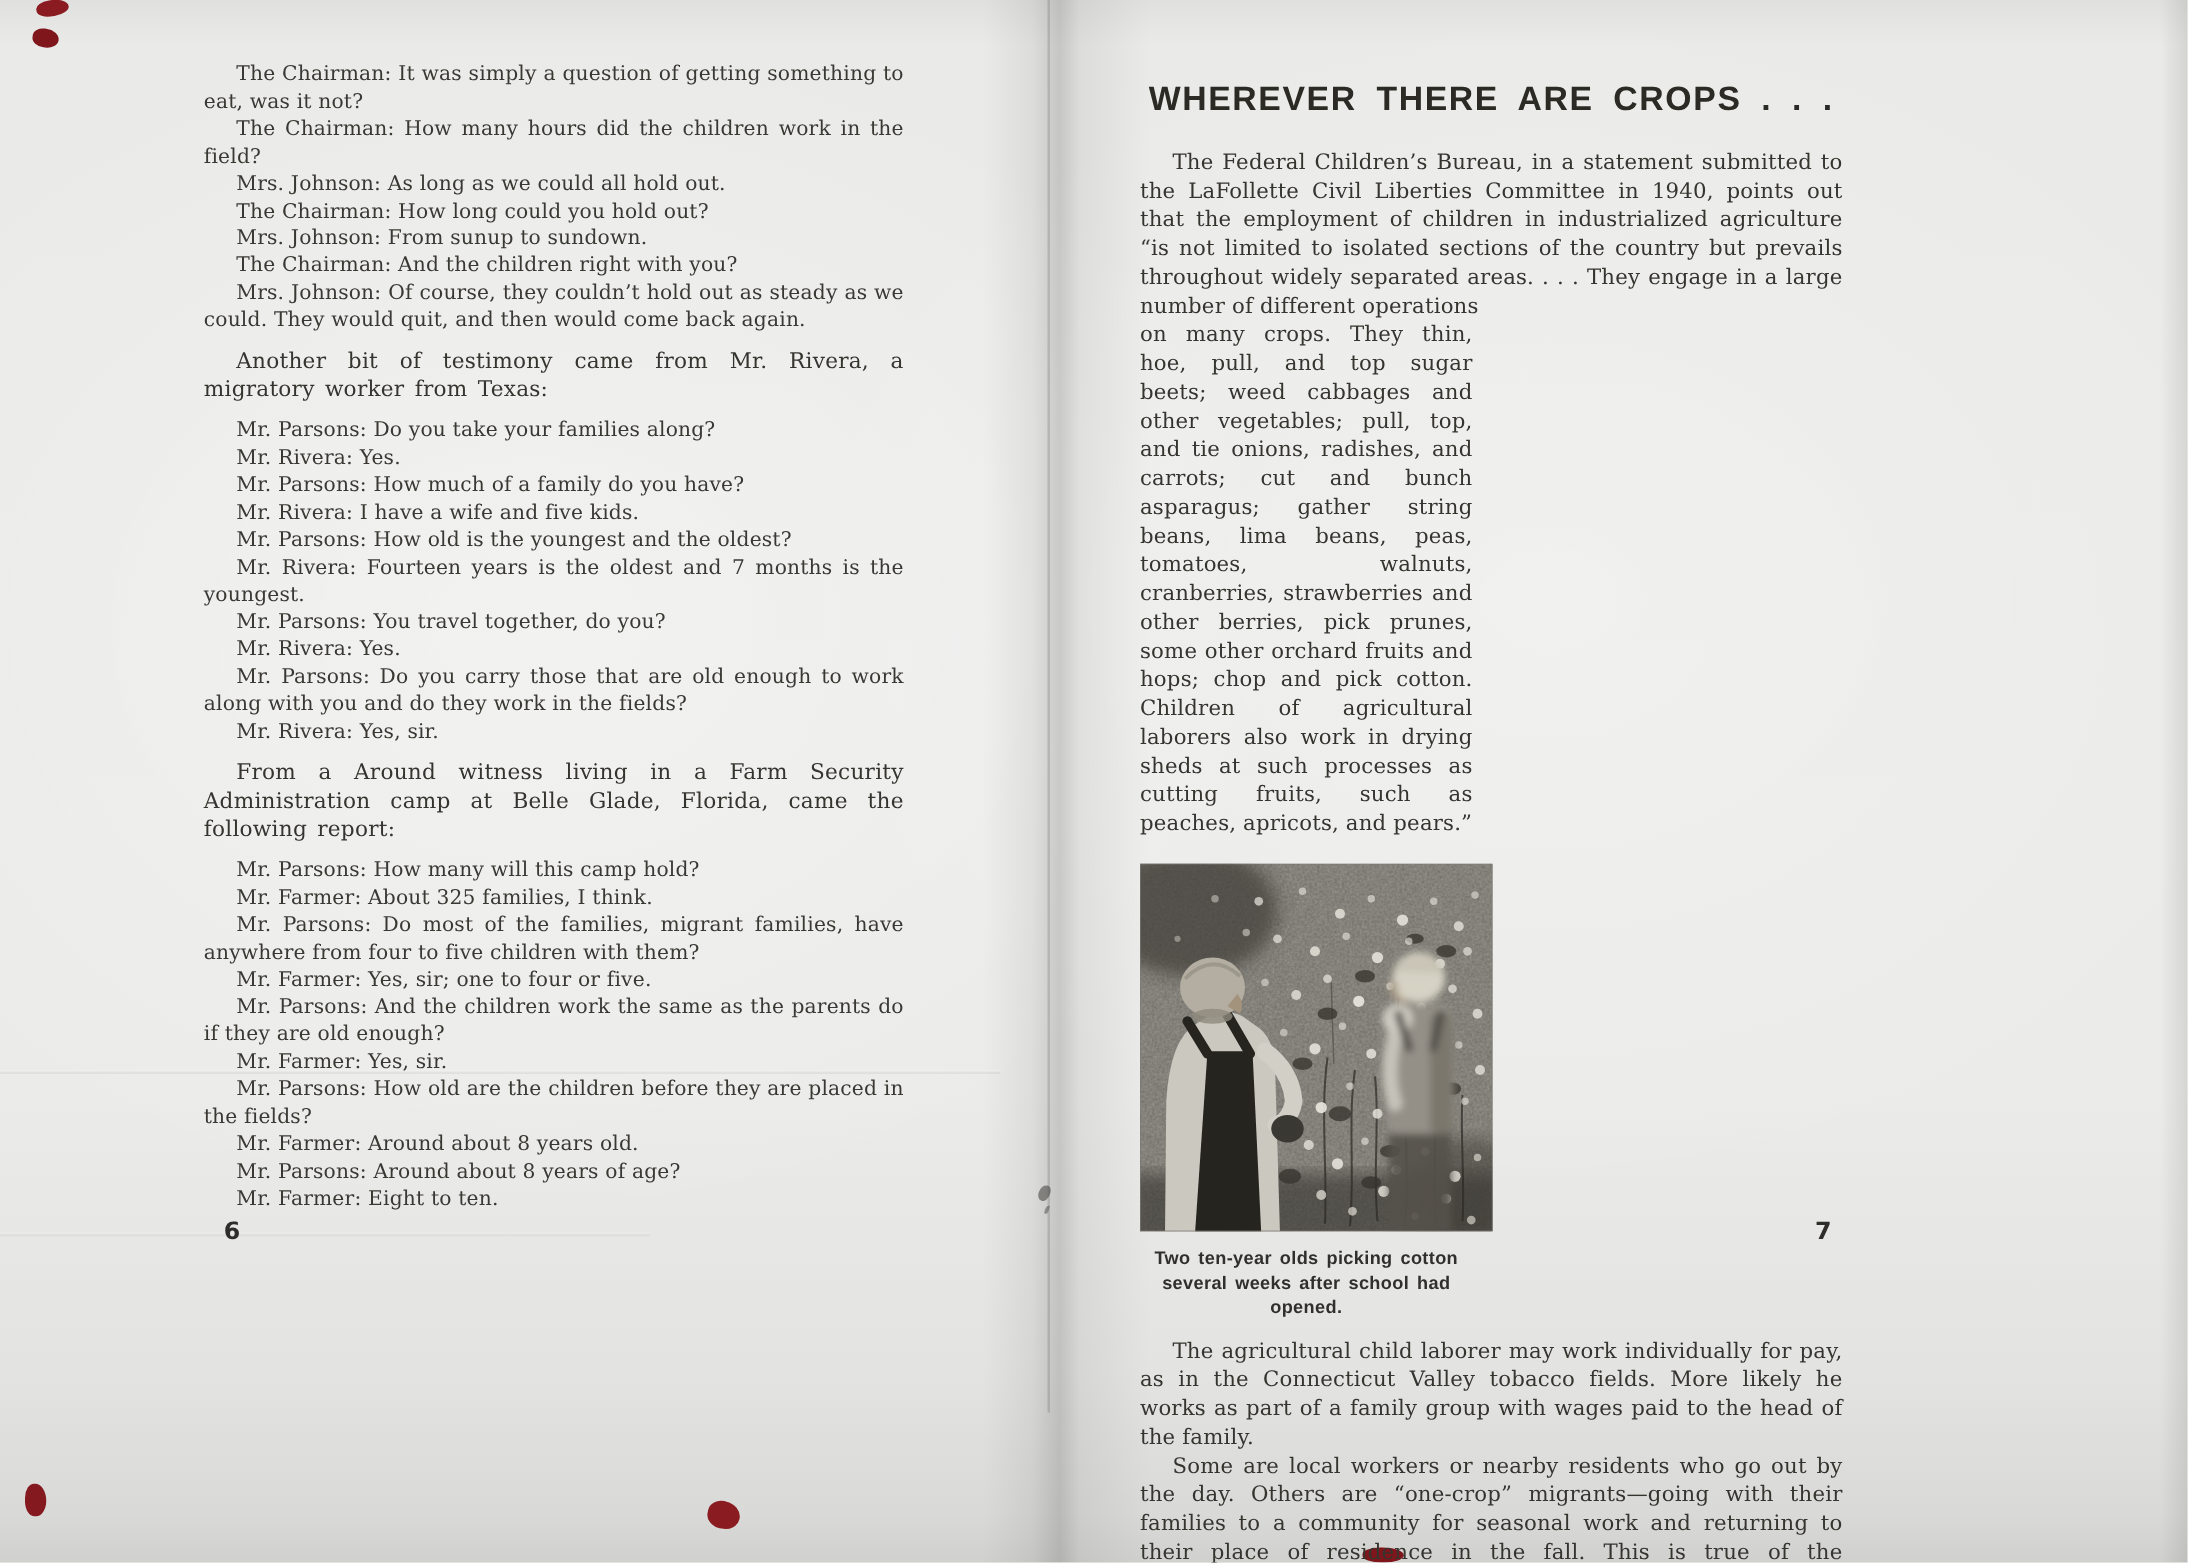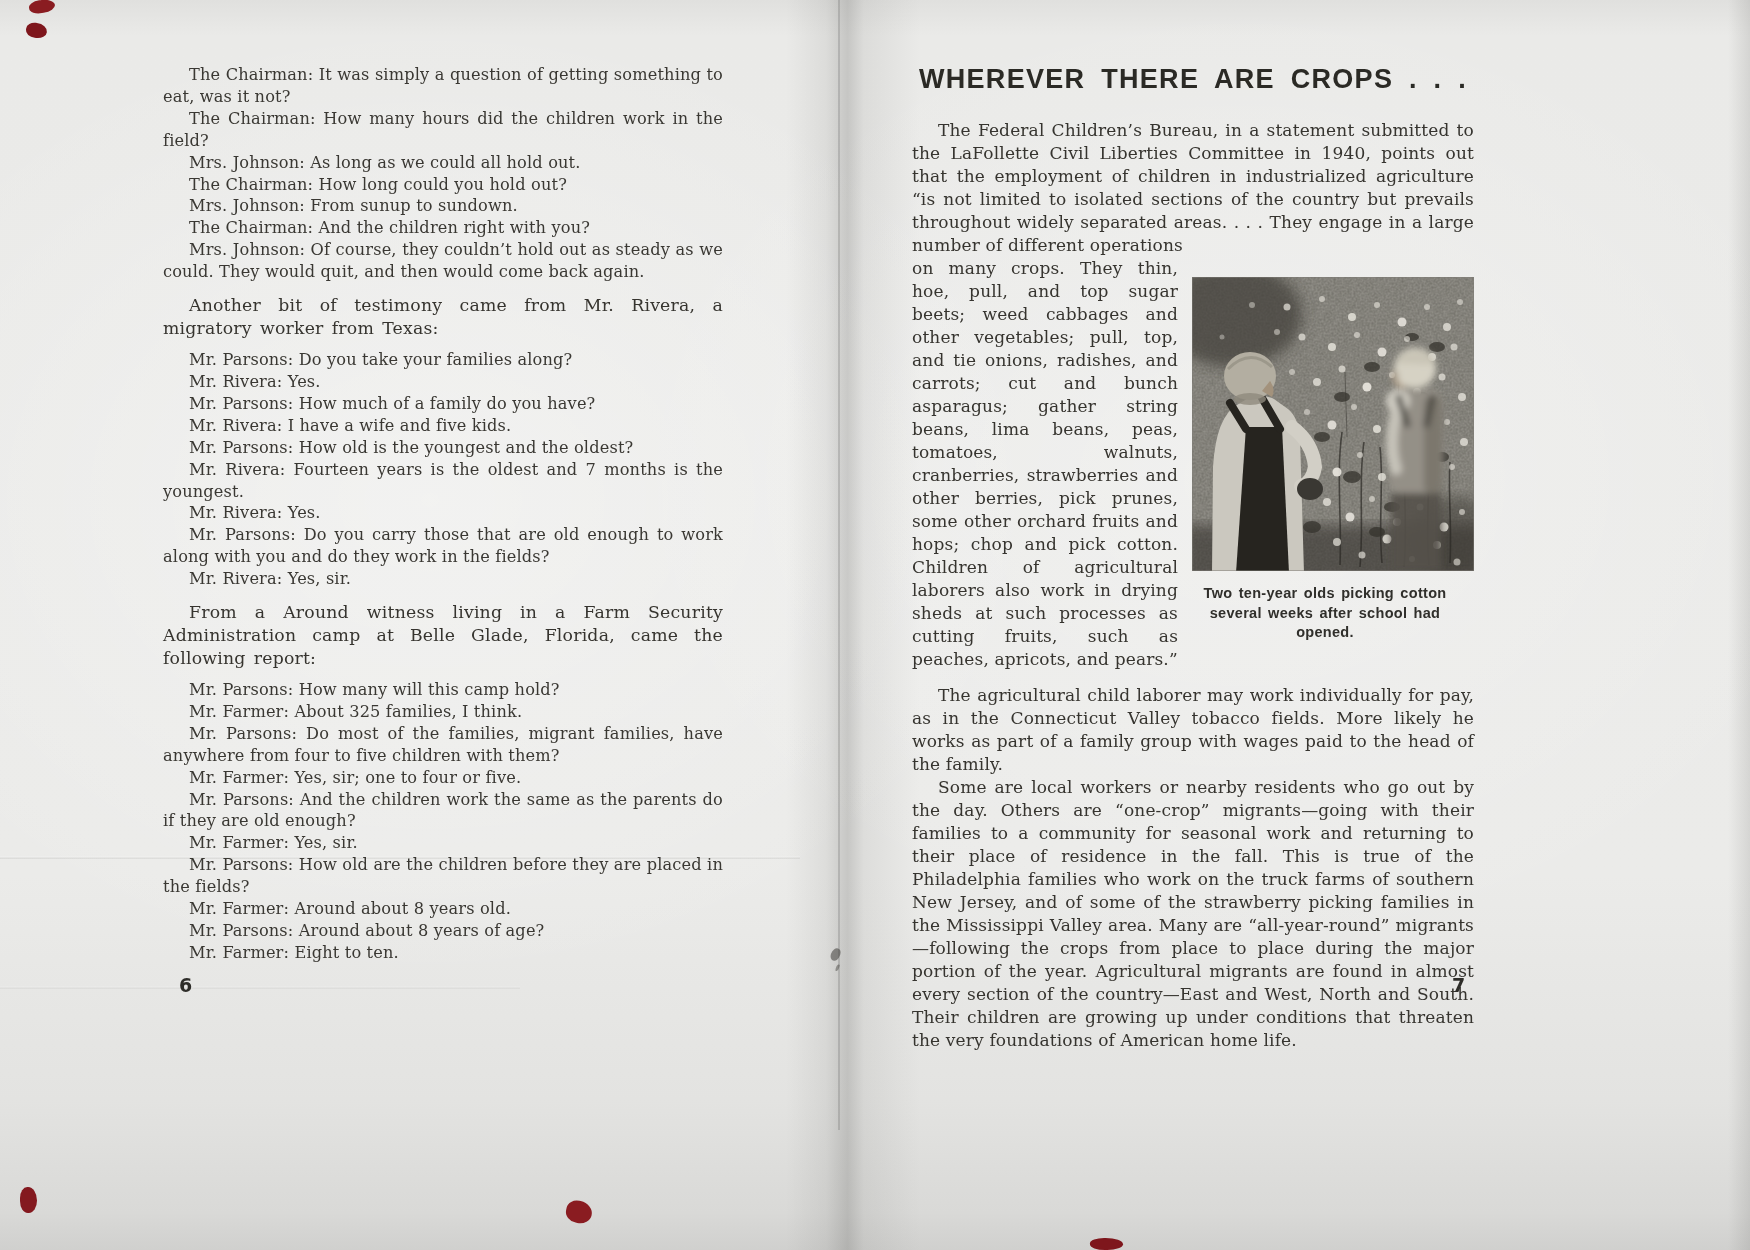--- a/index.html
+++ b/index.html
@@ -34,34 +34,34 @@
   .m2 { left:26px; top:23px;  width:21px; height:15px; transform:rotate(7deg);  background:#7e161c; }
   .m3 { left:20px; top:1187px; width:17px; height:26px; background:#84191f; }
   .m4 { left:566px; top:1201px; width:26px; height:22px; transform:rotate(12deg); }
   .m5 { left:1090px; top:1238px; width:33px; height:12px; background:#7e161c; }
 
   .smudge { position:absolute; left:831px; top:948px; width:9px; height:13px;
     background:rgba(62,60,56,.55); border-radius:60% 40% 55% 45%; transform:rotate(18deg);
     box-shadow:6px 12px 0 -3px rgba(62,60,56,.45); }
 
   
-  .page-6 { position:absolute; left:163px; top:64px; width:560px; color:#3a3833; }
+  .page-6 { position:absolute; left:163px; top:48px; width:560px; color:#3a3833; }
   .dlg  { margin:0; text-indent:26px; text-align:justify;
           font-size:16.2px; line-height:21.9px; letter-spacing:.15px; }
   .narr { margin:11px 0 9px; text-indent:26px; text-align:justify;
           font-size:17.3px; line-height:23px; letter-spacing:.2px; word-spacing:2.5px; color:#36342f; }
 
   
   .page-7 { position:absolute; left:912px; top:58px; width:562px; color:#36342f; }
   .heading { margin:6px 0 24px; text-align:center;
     font-family:"Liberation Sans", sans-serif; font-weight:700;
     font-size:27px; letter-spacing:1.3px; word-spacing:7px; color:#2b2a25; }
   .body-p { margin:0; text-align:justify; text-indent:26px;
     font-size:17px; line-height:23px; letter-spacing:.15px; }
-  .row { display:flex; align-items:flex-start; }
+  .row { display:flex; align-items:flex-start;flex-direction:column; }
   .wrap { flex:0 0 266px; width:266px; margin-right:14px; text-indent:0; }
   .figure { margin:0; width:266px; padding-top:20px; }
   .photo { display:block; width:282px; height:294px; }
   .caption { margin-top:13px; padding:0 4px; text-align:center;
     font-family:"Liberation Sans", sans-serif; font-weight:700;
     font-size:14.5px; line-height:19.5px; letter-spacing:.3px; word-spacing:2px; color:#302f2b; }
   .p2 { margin-top:13px; }
 
   .pageno { position:absolute; font-family:"DejaVu Sans", sans-serif;
     font-weight:700; font-size:19px; color:#2e2d29; }
@@ -94,20 +94,21 @@
     <p class="dlg">Mrs. Johnson: Of course, they couldn’t hold out as steady as we could. They would quit, and then would come back again.</p>
 
     <p class="narr">Another bit of testimony came from Mr. Rivera, a migratory worker from Texas:</p>
 
     <p class="dlg">Mr. Parsons: Do you take your families along?</p>
     <p class="dlg">Mr. Rivera: Yes.</p>
     <p class="dlg">Mr. Parsons: How much of a family do you have?</p>
     <p class="dlg">Mr. Rivera: I have a wife and five kids.</p>
     <p class="dlg">Mr. Parsons: How old is the youngest and the oldest?</p>
     <p class="dlg">Mr. Rivera: Fourteen years is the oldest and 7 months is the youngest.</p>
+    <p class="dlg">Mr. Parsons: You travel together, do you?</p>
     <p class="dlg">Mr. Rivera: Yes.</p>
     <p class="dlg">Mr. Parsons: Do you carry those that are old enough to work along with you and do they work in the fields?</p>
     <p class="dlg">Mr. Rivera: Yes, sir.</p>
 
     <p class="narr">From a Around witness living in a Farm Security Administration camp at Belle Glade, Florida, came the following report:</p>
 
     <p class="dlg">Mr. Parsons: How many will this camp hold?</p>
     <p class="dlg">Mr. Farmer: About 325 families, I think.</p>
     <p class="dlg">Mr. Parsons: Do most of the families, migrant families, have anywhere from four to five children with them?</p>
     <p class="dlg">Mr. Farmer: Yes, sir; one to four or five.</p>

